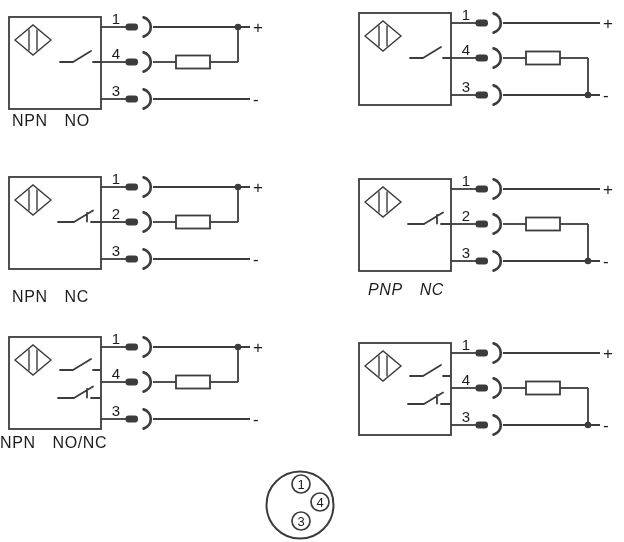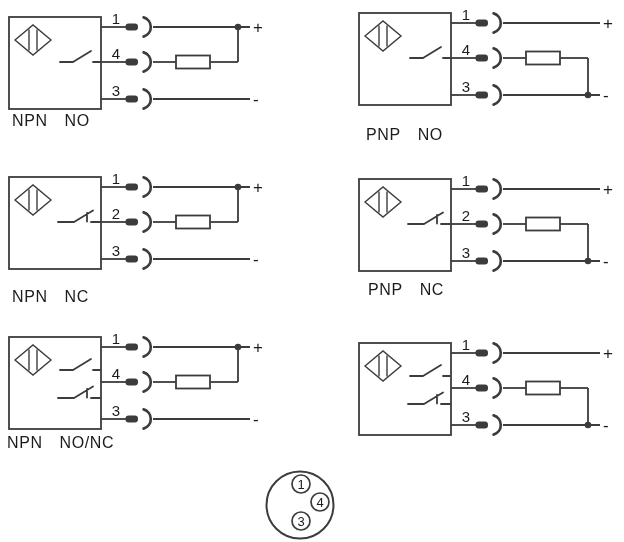--- a/index.html
+++ b/index.html
@@ -86,23 +86,20 @@
         <line x1="147" y1="94" x2="244" y2="94" stroke="#3c3c3c" stroke-width="1.8"></line>
         <line x1="147" y1="57" x2="170" y2="57" stroke="#3c3c3c" stroke-width="1.8"></line>
         <rect x="170" y="50.5" width="34" height="13" fill="none" stroke="#3c3c3c" stroke-width="1.8"></rect>
         <line x1="204" y1="57" x2="232" y2="57" stroke="#3c3c3c" stroke-width="1.8"></line>
         <line x1="232" y1="57" x2="232" y2="94" stroke="#3c3c3c" stroke-width="1.8"></line>
         <circle cx="232" cy="94" r="3.3" fill="#3c3c3c"></circle>
         <text x="247" y="28" font-size="17">+</text>
         <text x="247" y="100" font-size="17">-</text>
       </svg>
   </figure>
-  <div class="caption" style="left:366px; top:126px;">
-    <span class="cap-type">PNP</span><span class="cap-mode">NO</span>
-  </div>
 
   <figure class="diagram" style="left:6px; top:165px;">
     <svg class="schematic" id="schem-2" width="266" height="140" viewBox="0 0 266 140">
         <rect x="3" y="12" width="92" height="92" fill="none" stroke="#3c3c3c" stroke-width="1.8"></rect>
         <polygon points="9,35 27,20 45,35 27,50" fill="none" stroke="#3c3c3c" stroke-width="1.4"></polygon>
         <path d="M23,24.5 L23,45.5 M31,24.5 L31,45.5" stroke="#3c3c3c" stroke-width="1.4" fill="none"></path>
         <path d="M52,57 L68,57 M68,57 L87,45.5 M81,56.5 L81,48 M85,57 L94,57" stroke="#3c3c3c" stroke-width="1.8" fill="none" stroke-linecap="round"></path>
         <line x1="95" y1="22" x2="120" y2="22" stroke="#3c3c3c" stroke-width="1.8"></line>
         <rect x="119.5" y="18.5" width="12.5" height="7" rx="3.2" fill="#3c3c3c"></rect>
         <path d="M137.6,12.4 A10,10 0 0 1 137.6,31.6" stroke="#3c3c3c" stroke-width="2.7" fill="none" stroke-linecap="round"></path>
@@ -152,21 +149,21 @@
         <line x1="147" y1="94" x2="244" y2="94" stroke="#3c3c3c" stroke-width="1.8"></line>
         <line x1="147" y1="57" x2="170" y2="57" stroke="#3c3c3c" stroke-width="1.8"></line>
         <rect x="170" y="50.5" width="34" height="13" fill="none" stroke="#3c3c3c" stroke-width="1.8"></rect>
         <line x1="204" y1="57" x2="232" y2="57" stroke="#3c3c3c" stroke-width="1.8"></line>
         <line x1="232" y1="57" x2="232" y2="94" stroke="#3c3c3c" stroke-width="1.8"></line>
         <circle cx="232" cy="94" r="3.3" fill="#3c3c3c"></circle>
         <text x="247" y="28" font-size="17">+</text>
         <text x="247" y="100" font-size="17">-</text>
       </svg>
   </figure>
-  <div class="caption" style="left:368px; top:281px;">
+  <div class="caption" style="left:368px; top:281px;font-style:italic;">
     <span class="cap-type">PNP</span><span class="cap-mode">NC</span>
   </div>
 
   <figure class="diagram" style="left:6px; top:325px;">
     <svg class="schematic" id="schem-4" width="266" height="140" viewBox="0 0 266 140">
         <rect x="3" y="12" width="92" height="92" fill="none" stroke="#3c3c3c" stroke-width="1.8"></rect>
         <polygon points="9,35 27,20 45,35 27,50" fill="none" stroke="#3c3c3c" stroke-width="1.4"></polygon>
         <path d="M23,24.5 L23,45.5 M31,24.5 L31,45.5" stroke="#3c3c3c" stroke-width="1.4" fill="none"></path>
         <path d="M54,45 L67,45 M67,45 L85,34 M87,45 L94,45" stroke="#3c3c3c" stroke-width="1.8" fill="none" stroke-linecap="round"></path>
         <path d="M52,73 L68,73 M68,73 L87,61.5 M81,72.5 L81,64 M85,73 L94,73" stroke="#3c3c3c" stroke-width="1.8" fill="none" stroke-linecap="round"></path>
@@ -186,21 +183,21 @@
         <line x1="147" y1="94" x2="244" y2="94" stroke="#3c3c3c" stroke-width="1.8"></line>
         <line x1="147" y1="57" x2="170" y2="57" stroke="#3c3c3c" stroke-width="1.8"></line>
         <rect x="170" y="50.5" width="34" height="13" fill="none" stroke="#3c3c3c" stroke-width="1.8"></rect>
         <line x1="204" y1="57" x2="232" y2="57" stroke="#3c3c3c" stroke-width="1.8"></line>
         <line x1="232" y1="57" x2="232" y2="22" stroke="#3c3c3c" stroke-width="1.8"></line>
         <circle cx="232" cy="22" r="3.3" fill="#3c3c3c"></circle>
         <text x="247" y="28" font-size="17">+</text>
         <text x="247" y="100" font-size="17">-</text>
       </svg>
   </figure>
-  <div class="caption" style="left:7px; top:434px;">
+  <div class="caption" style="left:0; top:434px;">
     <span class="cap-type">NPN</span><span class="cap-mode">NO/NC</span>
   </div>
 
   <figure class="diagram" style="left:356px; top:331px;">
     <svg class="schematic" id="schem-5" width="266" height="140" viewBox="0 0 266 140">
         <rect x="3" y="12" width="92" height="92" fill="none" stroke="#3c3c3c" stroke-width="1.8"></rect>
         <polygon points="9,35 27,20 45,35 27,50" fill="none" stroke="#3c3c3c" stroke-width="1.4"></polygon>
         <path d="M23,24.5 L23,45.5 M31,24.5 L31,45.5" stroke="#3c3c3c" stroke-width="1.4" fill="none"></path>
         <path d="M54,45 L67,45 M67,45 L85,34 M87,45 L94,45" stroke="#3c3c3c" stroke-width="1.8" fill="none" stroke-linecap="round"></path>
         <path d="M52,73 L68,73 M68,73 L87,61.5 M81,72.5 L81,64 M85,73 L94,73" stroke="#3c3c3c" stroke-width="1.8" fill="none" stroke-linecap="round"></path>

